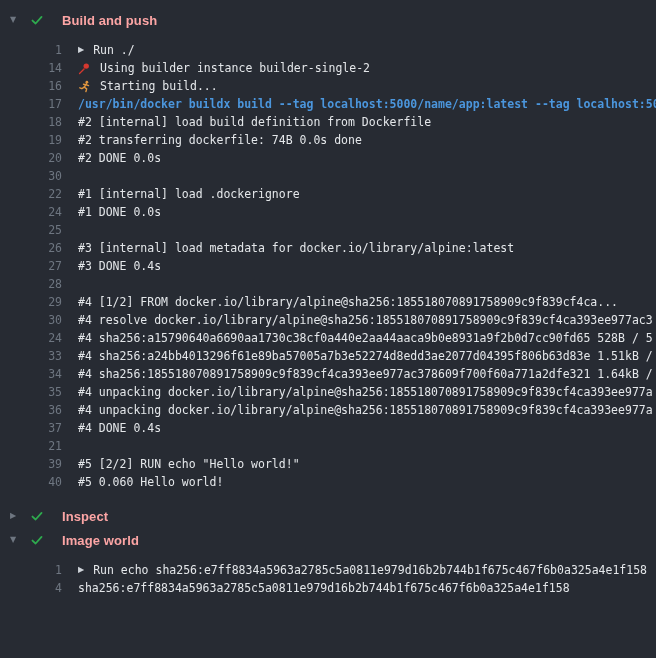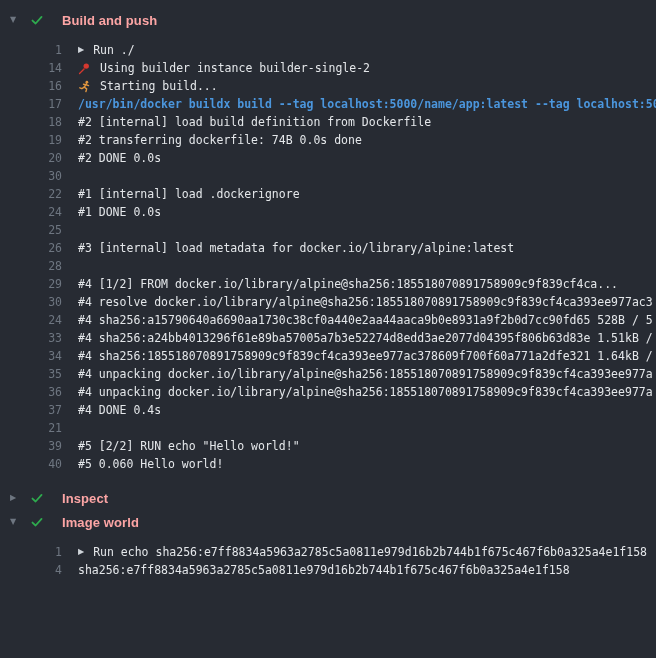--- a/index.html
+++ b/index.html
@@ -132,20 +132,24 @@
   <div class="row">
     <span class="num">25</span>
     <span class="txt"></span>
   </div>
 
   <div class="row">
     <span class="num">26</span>
     <span class="txt">#3 [internal] load metadata for docker.io/library/alpine:latest</span>
   </div>
 
+  <div class="row">
+    <span class="num">27</span>
+    <span class="txt">#3 DONE 0.4s</span>
+  </div>
 
   <div class="row">
     <span class="num">28</span>
     <span class="txt"></span>
   </div>
 
   <div class="row">
     <span class="num">29</span>
     <span class="txt">#4 [1/2] FROM docker.io/library/alpine@sha256:185518070891758909c9f839cf4ca...</span>
   </div>

